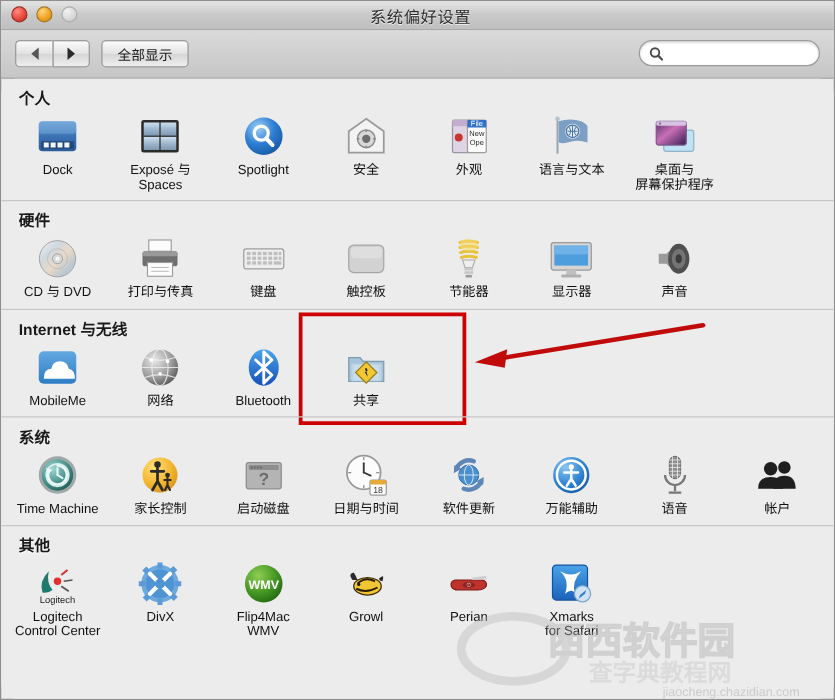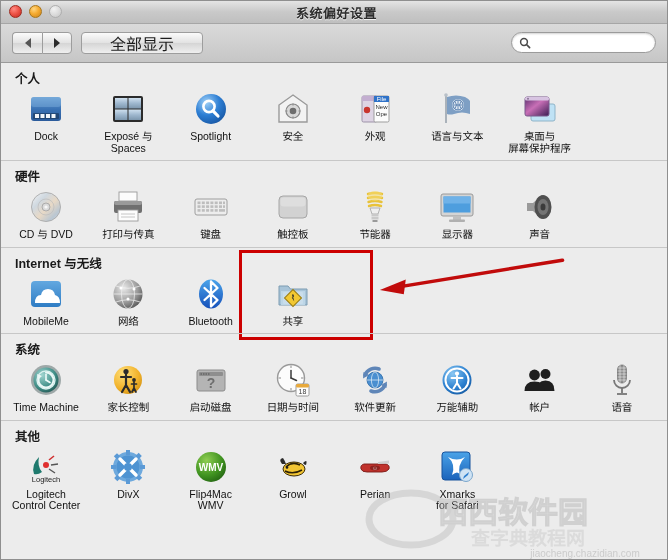--- a/index.html
+++ b/index.html
@@ -24,21 +24,21 @@
     background:linear-gradient(to bottom,#e4e4e4 0%,#c9c9c9 50%,#bfbfbf 100%);
     border-bottom:1px solid #a6a6a6;
   }
   #traffic{position:absolute;left:8px;top:4px;display:flex;gap:7px;}
   .tl{width:13px;height:13px;border-radius:50%;box-sizing:border-box;}
   .tl-close{background:radial-gradient(circle at 35% 28%,#ff8a82 0%,#ee5549 45%,#c1271d 100%);border:1px solid #9e2a20;}
   .tl-min{background:radial-gradient(circle at 35% 28%,#ffd682 0%,#f5ab31 45%,#c9821a 100%);border:1px solid #a8761c;}
   .tl-zoom{background:radial-gradient(circle at 35% 28%,#f2f2f2 0%,#dcdcdc 50%,#c4c4c4 100%);border:1px solid #aeaeae;}
   #window-title{
     position:absolute;left:5px;right:0;top:2px;text-align:center;
-    font-size:13px;color:#2d2d2d;font-weight:bold;
+    font-size:13px;color:#2d2d2d;font-weight:normal;
     text-shadow:0 1px 0 rgba(255,255,255,.75);
     letter-spacing:.5px;
   }
 
   
   #toolbar{
     height:38px;flex:0 0 38px;position:relative;
     background:linear-gradient(to bottom,#dadada 0%,#c6c6c6 100%);
     border-bottom:1px solid #9a9a9a;
     display:flex;align-items:center;
@@ -50,25 +50,25 @@
     border:1px solid #9d9d9d;
     display:flex;align-items:center;justify-content:center;
     box-sizing:border-box;
   }
   .navbtn:first-child{border-radius:4px 0 0 4px;border-right:none;}
   .navbtn:last-child{border-radius:0 4px 4px 0;}
   .tri{width:0;height:0;border-top:5px solid transparent;border-bottom:5px solid transparent;}
   .tri-l{border-right:6px solid #555;}
   .tri-r{border-left:6px solid #2a2a2a;}
   #showall{
-    margin-left:9px;height:22px;padding:0 28px;
+    margin-left:9px;height:22px;padding:0 12px;
     background:linear-gradient(to bottom,#fbfbfb 0%,#e2e2e2 50%,#d5d5d5 51%,#efefef 100%);
     border:1px solid #9d9d9d;border-radius:4px;
     display:flex;align-items:center;justify-content:center;
-    font-size:16px;color:#1c1c1c;box-sizing:border-box;
+    font-size:11px;color:#1c1c1c;box-sizing:border-box;
   }
   #searchbox{
     position:absolute;right:11px;top:8px;
     width:145px;height:21px;
     background:#fff;border:1px solid #9b9b9b;border-radius:11px;
     display:flex;align-items:center;box-sizing:border-box;
     box-shadow:inset 0 1px 2px rgba(0,0,0,.18);
   }
   #searchbox .mag{margin-left:7px;display:block;}
   #searchbox input{
@@ -626,51 +626,51 @@
               <circle cx="19" cy="12.5" r="2.1" fill="#fff"></circle>
               <path d="M19 15 L19 22 M13.5 17 L24.5 17 M19 22 L15.5 27.5 M19 22 L22.5 27.5" stroke="#fff" stroke-width="2" fill="none" stroke-linecap="round"></path>
             </svg>
           </div>
           <div class="plabel">万能辅助</div>
         </div>
 
         <div class="pref">
           <div class="ico">
             <svg width="38" height="38" viewBox="0 0 38 38">
-              <g fill="#1f1f1f">
-                <circle cx="24.5" cy="13" r="5"></circle>
-                <path d="M15.5 30 Q15.5 19.5 24.5 19.5 Q33.5 19.5 33.5 30 Z"></path>
-                <circle cx="13.5" cy="14" r="5.4"></circle>
-                <path d="M3.5 30 Q3.5 20.5 13.5 20.5 Q23.5 20.5 23.5 30 Z"></path>
-              </g>
-            </svg>
-          </div>
-          <div class="plabel">帐户</div>
-        </div>
-
-        <div class="pref">
-          <div class="ico">
-            <svg width="38" height="38" viewBox="0 0 38 38">
               <rect x="14.5" y="4" width="9" height="18" rx="4.5" fill="#8e8e8e" stroke="#6e6e6e" stroke-width="0.8"></rect>
               <g stroke="#efefef" stroke-width="0.6">
                 <line x1="14.5" y1="7" x2="23.5" y2="7"></line>
                   <line x1="14.5" y1="10" x2="23.5" y2="10"></line>
                 <line x1="14.5" y1="13" x2="23.5" y2="13"></line>
                   <line x1="14.5" y1="16" x2="23.5" y2="16"></line>
                 <line x1="14.5" y1="19" x2="23.5" y2="19"></line>
                 <line x1="17" y1="4" x2="17" y2="22"></line>
                   <line x1="21" y1="4" x2="21" y2="22"></line>
               </g>
               <path d="M11 19 A8 8 0 0 0 27 19" fill="none" stroke="#777" stroke-width="1.8"></path>
               <line x1="19" y1="27" x2="19" y2="32" stroke="#777" stroke-width="1.8"></line>
               <line x1="14" y1="33" x2="24" y2="33" stroke="#777" stroke-width="1.8"></line>
             </svg>
           </div>
           <div class="plabel">语音</div>
         </div>
+
+        <div class="pref">
+          <div class="ico">
+            <svg width="38" height="38" viewBox="0 0 38 38">
+              <g fill="#1f1f1f">
+                <circle cx="24.5" cy="13" r="5"></circle>
+                <path d="M15.5 30 Q15.5 19.5 24.5 19.5 Q33.5 19.5 33.5 30 Z"></path>
+                <circle cx="13.5" cy="14" r="5.4"></circle>
+                <path d="M3.5 30 Q3.5 20.5 13.5 20.5 Q23.5 20.5 23.5 30 Z"></path>
+              </g>
+            </svg>
+          </div>
+          <div class="plabel">帐户</div>
+        </div>
       </div>
     </div>
 
     <div class="section">
       <div class="section-head">其他</div>
       <div class="grid">
 
         <div class="pref">
           <div class="ico">
             <svg width="38" height="38" viewBox="0 0 38 38">

